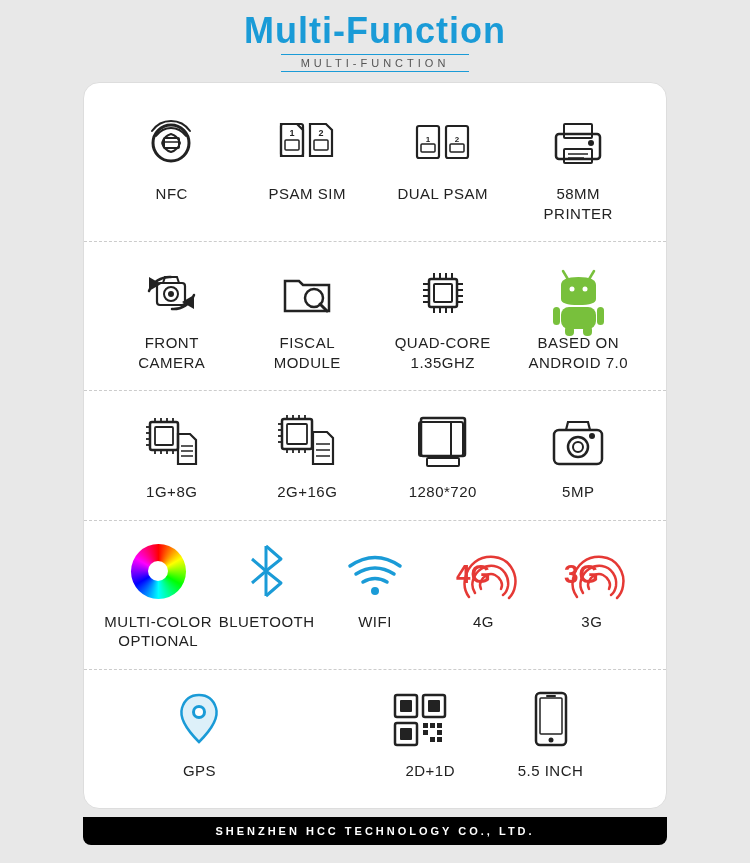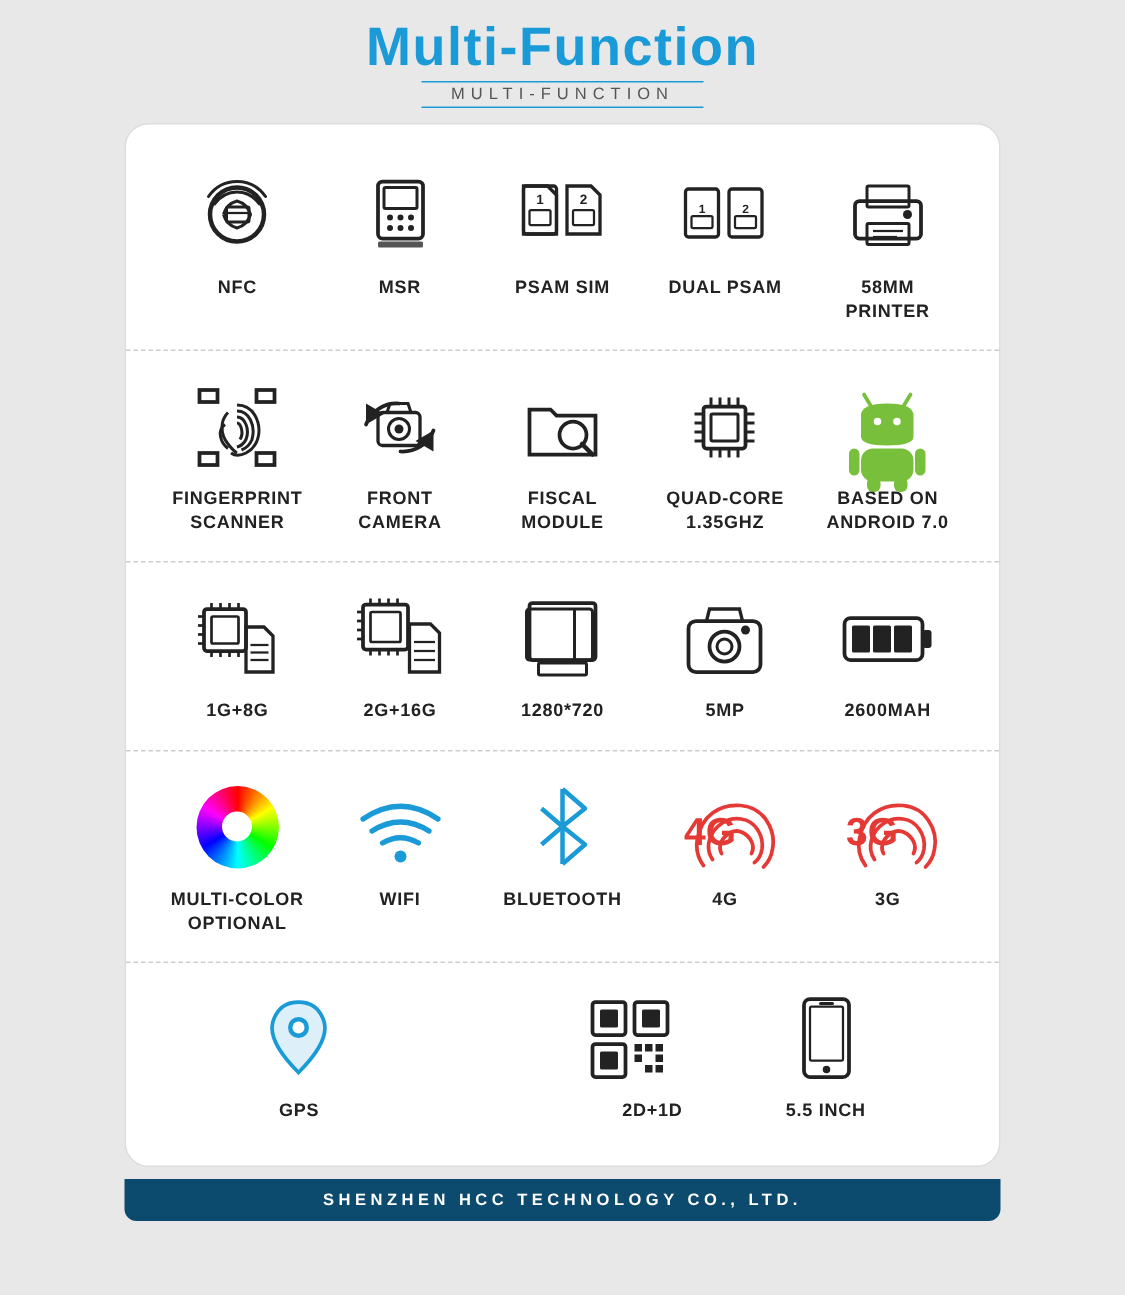--- a/index.html
+++ b/index.html
@@ -73,22 +73,22 @@
     .feature-icon {
       width: 70px;
       height: 65px;
       display: flex;
       align-items: center;
       justify-content: center;
       margin-bottom: 8px;
     }
 
     .feature-label {
-      font-size: 12px;
-      font-weight: 700;
+      font-size: 15px;
+      font-weight: 400;
       color: #222;
       letter-spacing: 0.5px;
       line-height: 1.3;
       text-align: center;
     }
 
     
     .footer {
       background: #2a9fd6;
       text-align: center;
@@ -150,39 +150,20 @@
             <path d="M8 15 Q15 5 27 5 Q39 5 46 15" fill="none" stroke="#222" stroke-width="2" stroke-linecap="round"></path>
             <path d="M12 20 Q18 12 27 12 Q36 12 42 20" fill="none" stroke="#222" stroke-width="2" stroke-linecap="round"></path>
 
             <rect x="20" y="22" width="15" height="10" rx="1" fill="none" stroke="#222" stroke-width="2"></rect>
             <line x1="20" y1="26" x2="35" y2="26" stroke="#222" stroke-width="1.5"></line>
           </svg>
         </div>
         <div class="feature-label">NFC</div>
       </div>
 
-      <div class="feature-item">
-        <div class="feature-icon">
-          <svg width="50" height="55" viewBox="0 0 50 55">
-
-            <rect x="10" y="5" width="30" height="38" rx="3" fill="none" stroke="#222" stroke-width="2.5"></rect>
-            <rect x="14" y="9" width="22" height="14" rx="1" fill="none" stroke="#222" stroke-width="2"></rect>
-
-            <circle cx="18" cy="29" r="2" fill="#222"></circle>
-            <circle cx="25" cy="29" r="2" fill="#222"></circle>
-            <circle cx="32" cy="29" r="2" fill="#222"></circle>
-            <circle cx="18" cy="36" r="2" fill="#222"></circle>
-            <circle cx="25" cy="36" r="2" fill="#222"></circle>
-            <circle cx="32" cy="36" r="2" fill="#222"></circle>
-
-            <rect x="10" y="45" width="30" height="4" rx="1" fill="#555"></rect>
-          </svg>
-        </div>
-        <div class="feature-label">MSR</div>
-      </div>
 
 
       <div class="feature-item">
         <div class="feature-icon">
           <svg width="60" height="55" viewBox="0 0 60 55">
 
             <rect x="4" y="8" width="22" height="32" rx="2" fill="none" stroke="#222" stroke-width="2.2"></rect>
             <polygon points="4,8 20,8 26,14 26,40 4,40" fill="none" stroke="#222" stroke-width="2.2"></polygon>
             <text x="15" y="20" font-size="9" text-anchor="middle" fill="#222" font-weight="bold">1</text>
             <rect x="8" y="24" width="14" height="10" rx="1" fill="none" stroke="#222" stroke-width="1.5"></rect>
@@ -225,39 +206,20 @@
             <circle cx="43" cy="27" r="3" fill="#222"></circle>
           </svg>
         </div>
         <div class="feature-label">58MM<br>PRINTER</div>
       </div>
 
     </div>
 
     <div class="feature-section">
 
-      <div class="feature-item">
-        <div class="feature-icon">
-          <svg width="60" height="60" viewBox="0 0 60 60">
-
-            <rect x="5" y="5" width="12" height="8" rx="0" fill="none" stroke="#222" stroke-width="2.5"></rect>
-            <rect x="43" y="5" width="12" height="8" rx="0" fill="none" stroke="#222" stroke-width="2.5"></rect>
-            <rect x="5" y="47" width="12" height="8" rx="0" fill="none" stroke="#222" stroke-width="2.5"></rect>
-            <rect x="43" y="47" width="12" height="8" rx="0" fill="none" stroke="#222" stroke-width="2.5"></rect>
-
-            <path d="M30 15 Q38 15 42 22 Q46 29 44 37 Q42 44 36 47 Q30 50 26 47" fill="none" stroke="#222" stroke-width="2"></path>
-            <path d="M30 19 Q36 19 39 25 Q42 31 40 38 Q38 43 33 45" fill="none" stroke="#222" stroke-width="2"></path>
-            <path d="M30 23 Q34 23 36 28 Q38 33 36 38 Q34 42 30 43" fill="none" stroke="#222" stroke-width="2"></path>
-            <path d="M30 27 Q32 27 33 31 Q34 35 32 38" fill="none" stroke="#222" stroke-width="2"></path>
-            <path d="M24 20 Q20 24 20 30 Q20 36 24 41 Q28 46 30 47" fill="none" stroke="#222" stroke-width="2"></path>
-            <path d="M22 28 Q18 31 19 36 Q20 41 24 44" fill="none" stroke="#222" stroke-width="2"></path>
-          </svg>
-        </div>
-        <div class="feature-label">FINGERPRINT<br>SCANNER</div>
-      </div>
 
       <div class="feature-item">
         <div class="feature-icon">
           <svg width="65" height="60" viewBox="0 0 65 60">
 
             <path d="M10 28 A22 22 0 0 1 32 14" fill="none" stroke="#222" stroke-width="2.5" stroke-linecap="round"></path>
             <polygon points="10,14 10,28 22,21" fill="#222"></polygon>
             <path d="M55 32 A22 22 0 0 1 33 46" fill="none" stroke="#222" stroke-width="2.5" stroke-linecap="round"></path>
             <polygon points="55,46 55,32 43,39" fill="#222"></polygon>
 
@@ -422,69 +384,55 @@
             <rect x="6" y="16" width="48" height="34" rx="5" fill="none" stroke="#222" stroke-width="2.5"></rect>
             <path d="M18 16 L20 8 L40 8 L42 16" fill="none" stroke="#222" stroke-width="2.2"></path>
             <circle cx="30" cy="33" r="10" fill="none" stroke="#222" stroke-width="2.5"></circle>
             <circle cx="30" cy="33" r="5" fill="none" stroke="#222" stroke-width="2"></circle>
             <circle cx="44" cy="22" r="3" fill="#222"></circle>
           </svg>
         </div>
         <div class="feature-label">5MP</div>
       </div>
 
-      <div class="feature-item">
-        <div class="feature-icon">
-          <svg width="65" height="55" viewBox="0 0 65 55">
-
-            <rect x="4" y="14" width="52" height="28" rx="4" fill="none" stroke="#222" stroke-width="2.5"></rect>
-            <rect x="56" y="22" width="6" height="12" rx="2" fill="#222"></rect>
-
-            <rect x="9" y="19" width="12" height="18" rx="1" fill="#222"></rect>
-            <rect x="23" y="19" width="12" height="18" rx="1" fill="#222"></rect>
-            <rect x="37" y="19" width="12" height="18" rx="1" fill="#222"></rect>
-          </svg>
-        </div>
-        <div class="feature-label">2600MAH</div>
-      </div>
 
     </div>
 
     <div class="feature-section">
 
       <div class="feature-item">
         <div class="feature-icon">
           <div class="color-wheel"></div>
         </div>
         <div class="feature-label">MULTI-COLOR<br>OPTIONAL</div>
+      </div>
+
+      <div class="feature-item">
+        <div class="feature-icon">
+          <svg width="55" height="60" viewBox="0 0 55 60">
+
+            <path d="M27 5 L27 55" stroke="#1a9bd7" stroke-width="3" fill="none"></path>
+            <path d="M27 5 L42 18 L27 30 L42 42 L27 55" stroke="#1a9bd7" stroke-width="3" fill="none" stroke-linejoin="round"></path>
+            <path d="M13 18 L27 30 L13 42" stroke="#1a9bd7" stroke-width="3" fill="none" stroke-linejoin="round"></path>
+          </svg>
+        </div>
+        <div class="feature-label">BLUETOOTH</div>
       </div>
 
       <div class="feature-item">
         <div class="feature-icon">
           <svg width="60" height="55" viewBox="0 0 60 55">
 
             <path d="M5 22 Q30 5 55 22" fill="none" stroke="#1a9bd7" stroke-width="3.5" stroke-linecap="round"></path>
             <path d="M11 30 Q30 18 49 30" fill="none" stroke="#1a9bd7" stroke-width="3.5" stroke-linecap="round"></path>
             <path d="M18 38 Q30 31 42 38" fill="none" stroke="#1a9bd7" stroke-width="3.5" stroke-linecap="round"></path>
             <circle cx="30" cy="47" r="4" fill="#1a9bd7"></circle>
           </svg>
         </div>
         <div class="feature-label">WIFI</div>
-      </div>
-
-      <div class="feature-item">
-        <div class="feature-icon">
-          <svg width="55" height="60" viewBox="0 0 55 60">
-
-            <path d="M27 5 L27 55" stroke="#1a9bd7" stroke-width="3" fill="none"></path>
-            <path d="M27 5 L42 18 L27 30 L42 42 L27 55" stroke="#1a9bd7" stroke-width="3" fill="none" stroke-linejoin="round"></path>
-            <path d="M13 18 L27 30 L13 42" stroke="#1a9bd7" stroke-width="3" fill="none" stroke-linejoin="round"></path>
-          </svg>
-        </div>
-        <div class="feature-label">BLUETOOTH</div>
       </div>
 
       <div class="feature-item">
         <div class="feature-icon">
           <svg width="65" height="60" viewBox="0 0 65 60">
 
             <path d="M30 48 Q28 44 30 40 Q32 36 36 34 Q40 32 44 34 Q48 36 50 40 Q52 44 50 48" fill="none" stroke="#e53935" stroke-width="2.5" stroke-linecap="round"></path>
             <path d="M24 52 Q20 46 22 39 Q24 32 30 28 Q36 24 43 25 Q50 26 54 32 Q58 38 57 45 Q56 51 52 54" fill="none" stroke="#e53935" stroke-width="2.5" stroke-linecap="round"></path>
             <path d="M18 56 Q12 48 14 38 Q16 27 24 21 Q32 15 43 16 Q54 17 60 26 Q66 35 64 45 Q63 52 58 57" fill="none" stroke="#e53935" stroke-width="2.5" stroke-linecap="round"></path>
 
@@ -558,17 +506,17 @@
             <rect x="20" y="5" width="10" height="2" rx="1" fill="#222"></rect>
           </svg>
         </div>
         <div class="feature-label">5.5 INCH</div>
       </div>
 
     </div>
 
   </div>
 
-  <div class="footer" style="width:100%; margin-top:8px; background:#0c4a6e; text-align:center; padding:8px; border-radius: 0 0 8px 8px;">
+  <div class="footer" style="width:100%; margin-top:8px; background:#000000; text-align:center; padding:8px; border-radius: 0 0 8px 8px;">
     <div class="footer-text">SHENZHEN HCC TECHNOLOGY CO., LTD.</div>
   </div>
 
 </div>
 
 </body></html>

